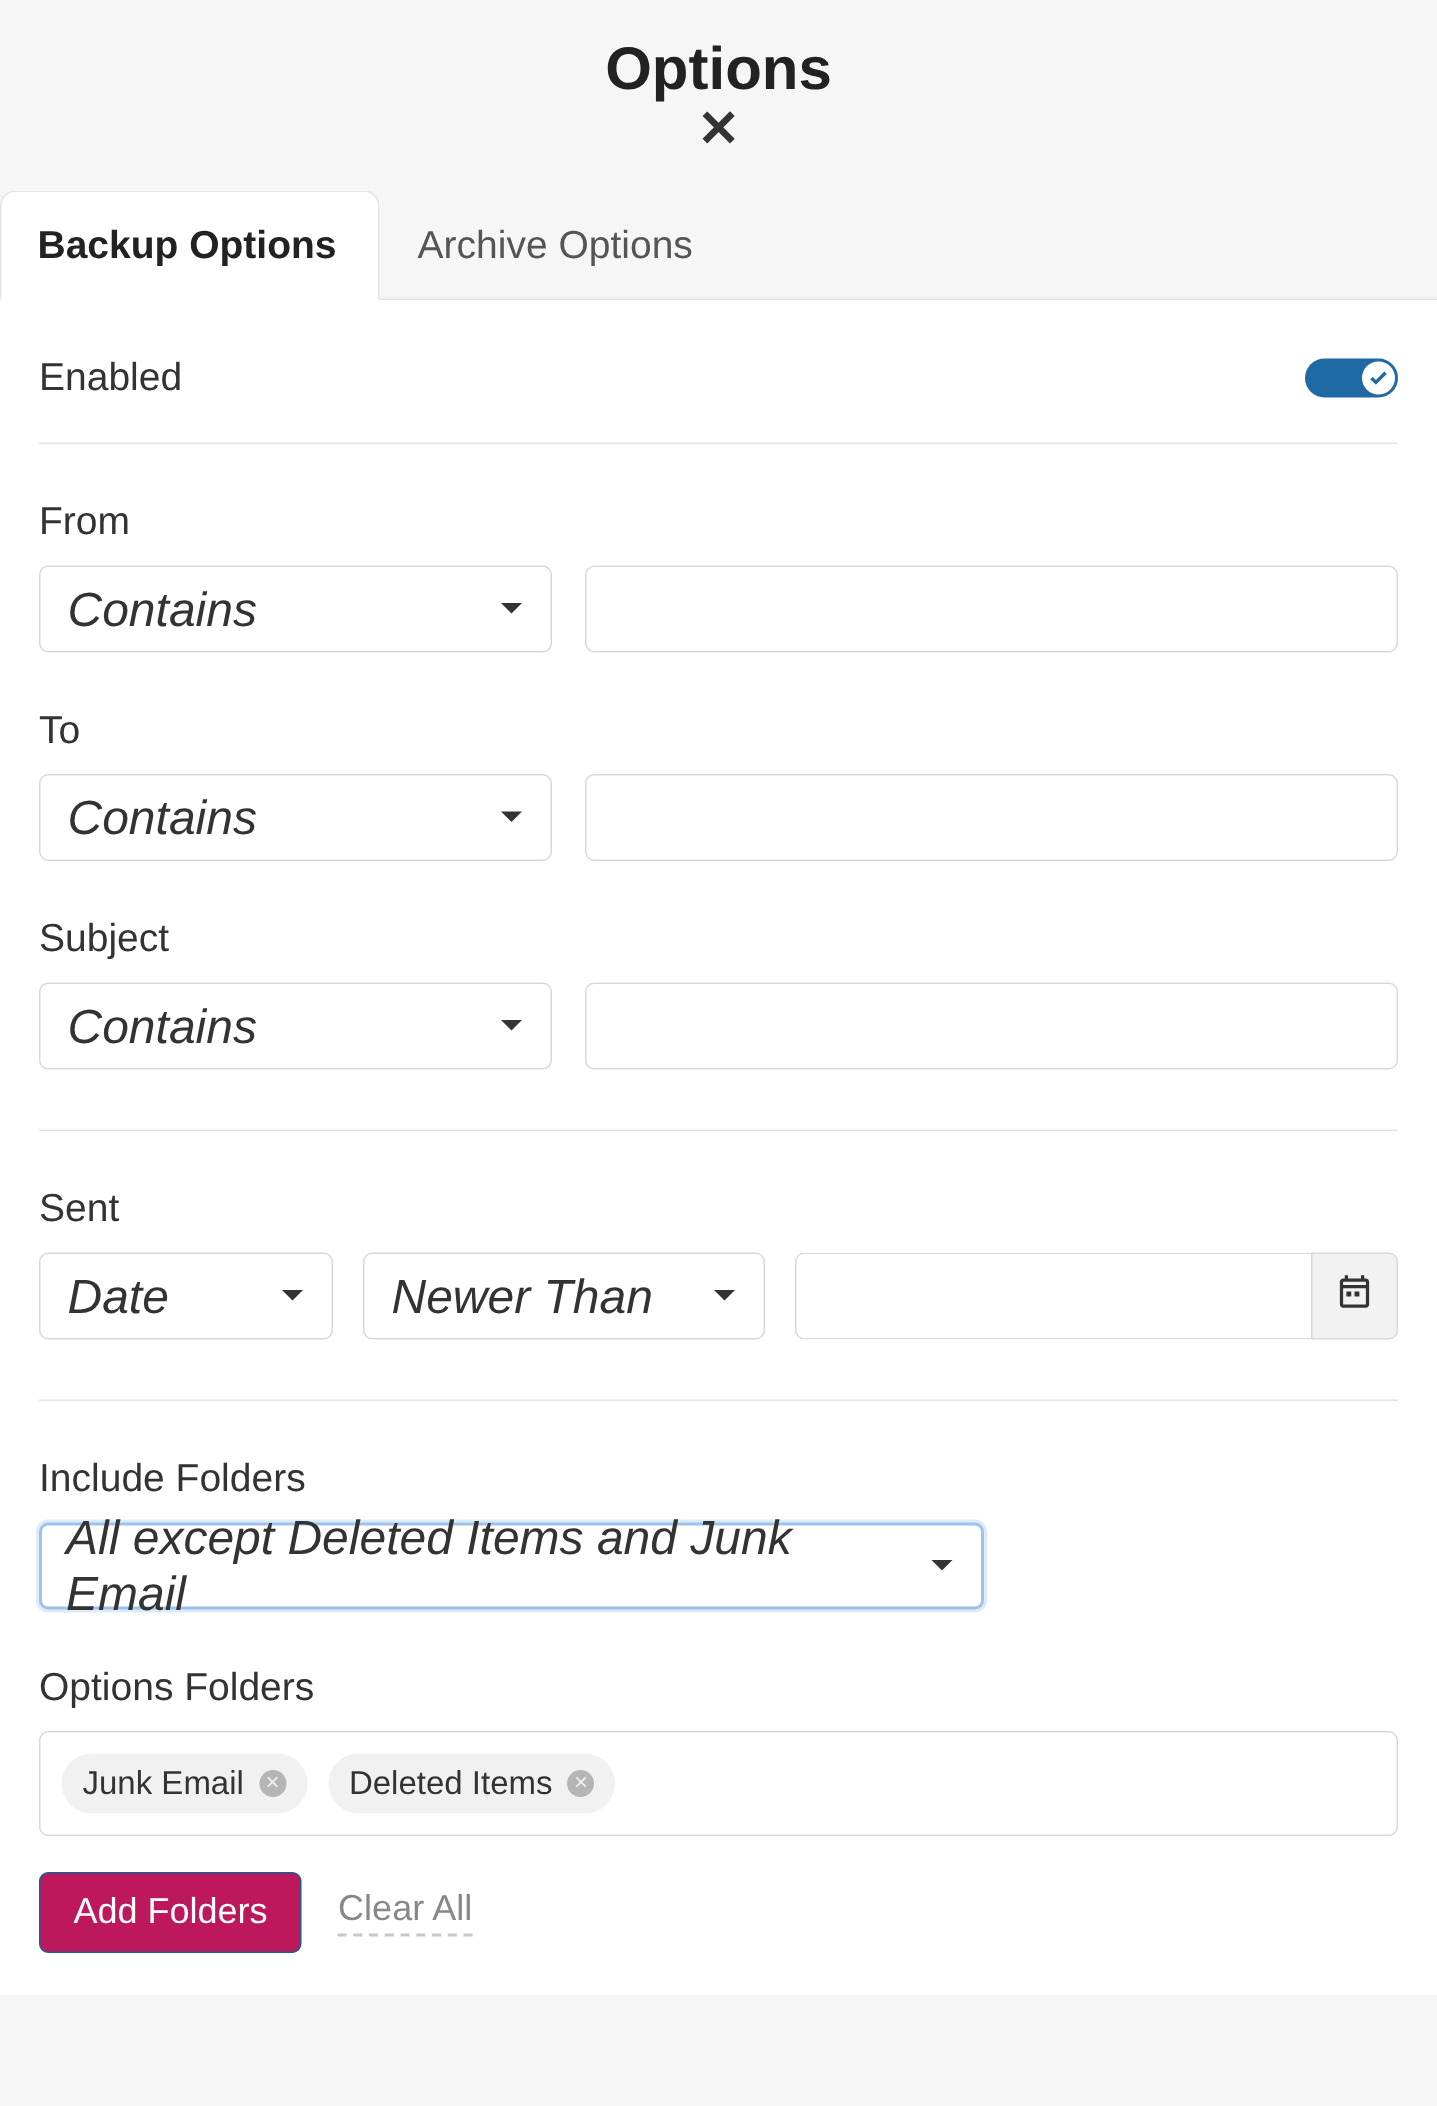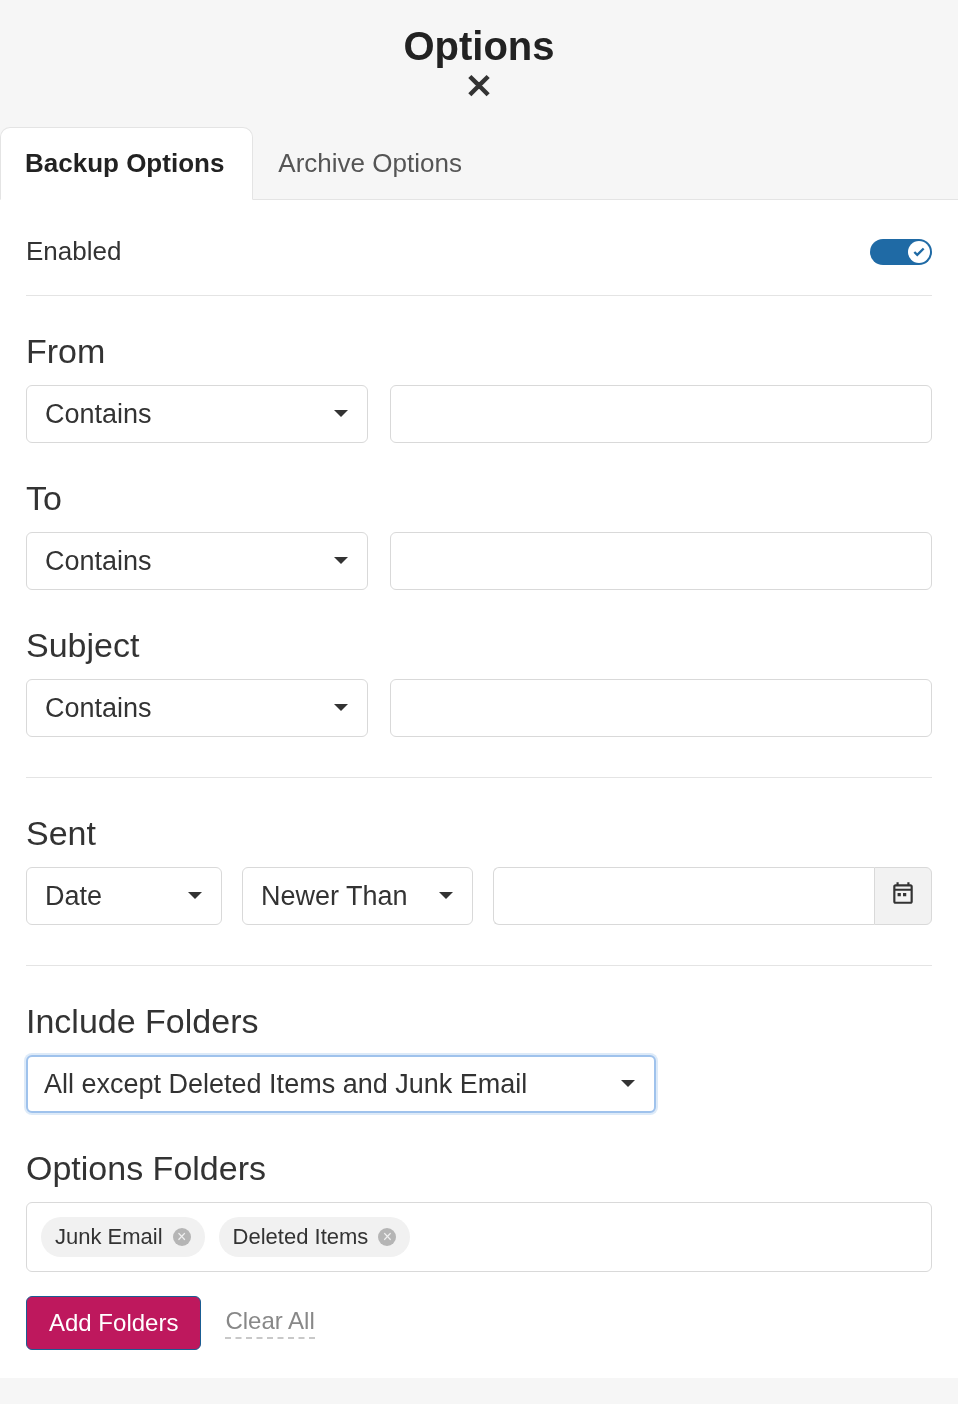--- a/index.html
+++ b/index.html
@@ -89,38 +89,39 @@
     width: 22px;
     height: 22px;
     background: #fff;
     border-radius: 50%;
     display: flex;
     align-items: center;
     justify-content: center;
   }
   .toggle-knob svg { width: 14px; height: 14px; }
   .field-group { margin-top: 36px; }
-  .field-label { font-size: 34px; color: #333; margin-bottom: 14px; }
+  .field-label { font-size: 26px; color: #333; margin-bottom: 14px; }
   .field-row { display: flex; gap: 22px; }
   .select {
     display: flex;
     align-items: center;
     justify-content: space-between;
     border: 1px solid #d9d9d9;
     border-radius: 6px;
     background: #fff;
     height: 58px;
     padding: 0 18px;
     cursor: pointer;
-    font-size: 27px;
-    color: #333;
+    font-size: 32px;
+    color: #333;
+    font-style: italic;
   }
   .select.w1 { width: 342px; }
   .select.w-date { width: 196px; }
-  .select.w-cond { width: 231px; }
+  .select.w-cond { width: 268px; }
   .select .caret {
     margin-left: 12px;
     display: inline-flex;
   }
   .caret svg { width: 16px; height: 10px; fill: #333; }
   .text-input {
     flex: 1;
     border: 1px solid #d9d9d9;
     border-radius: 6px;
     background: #fff;

